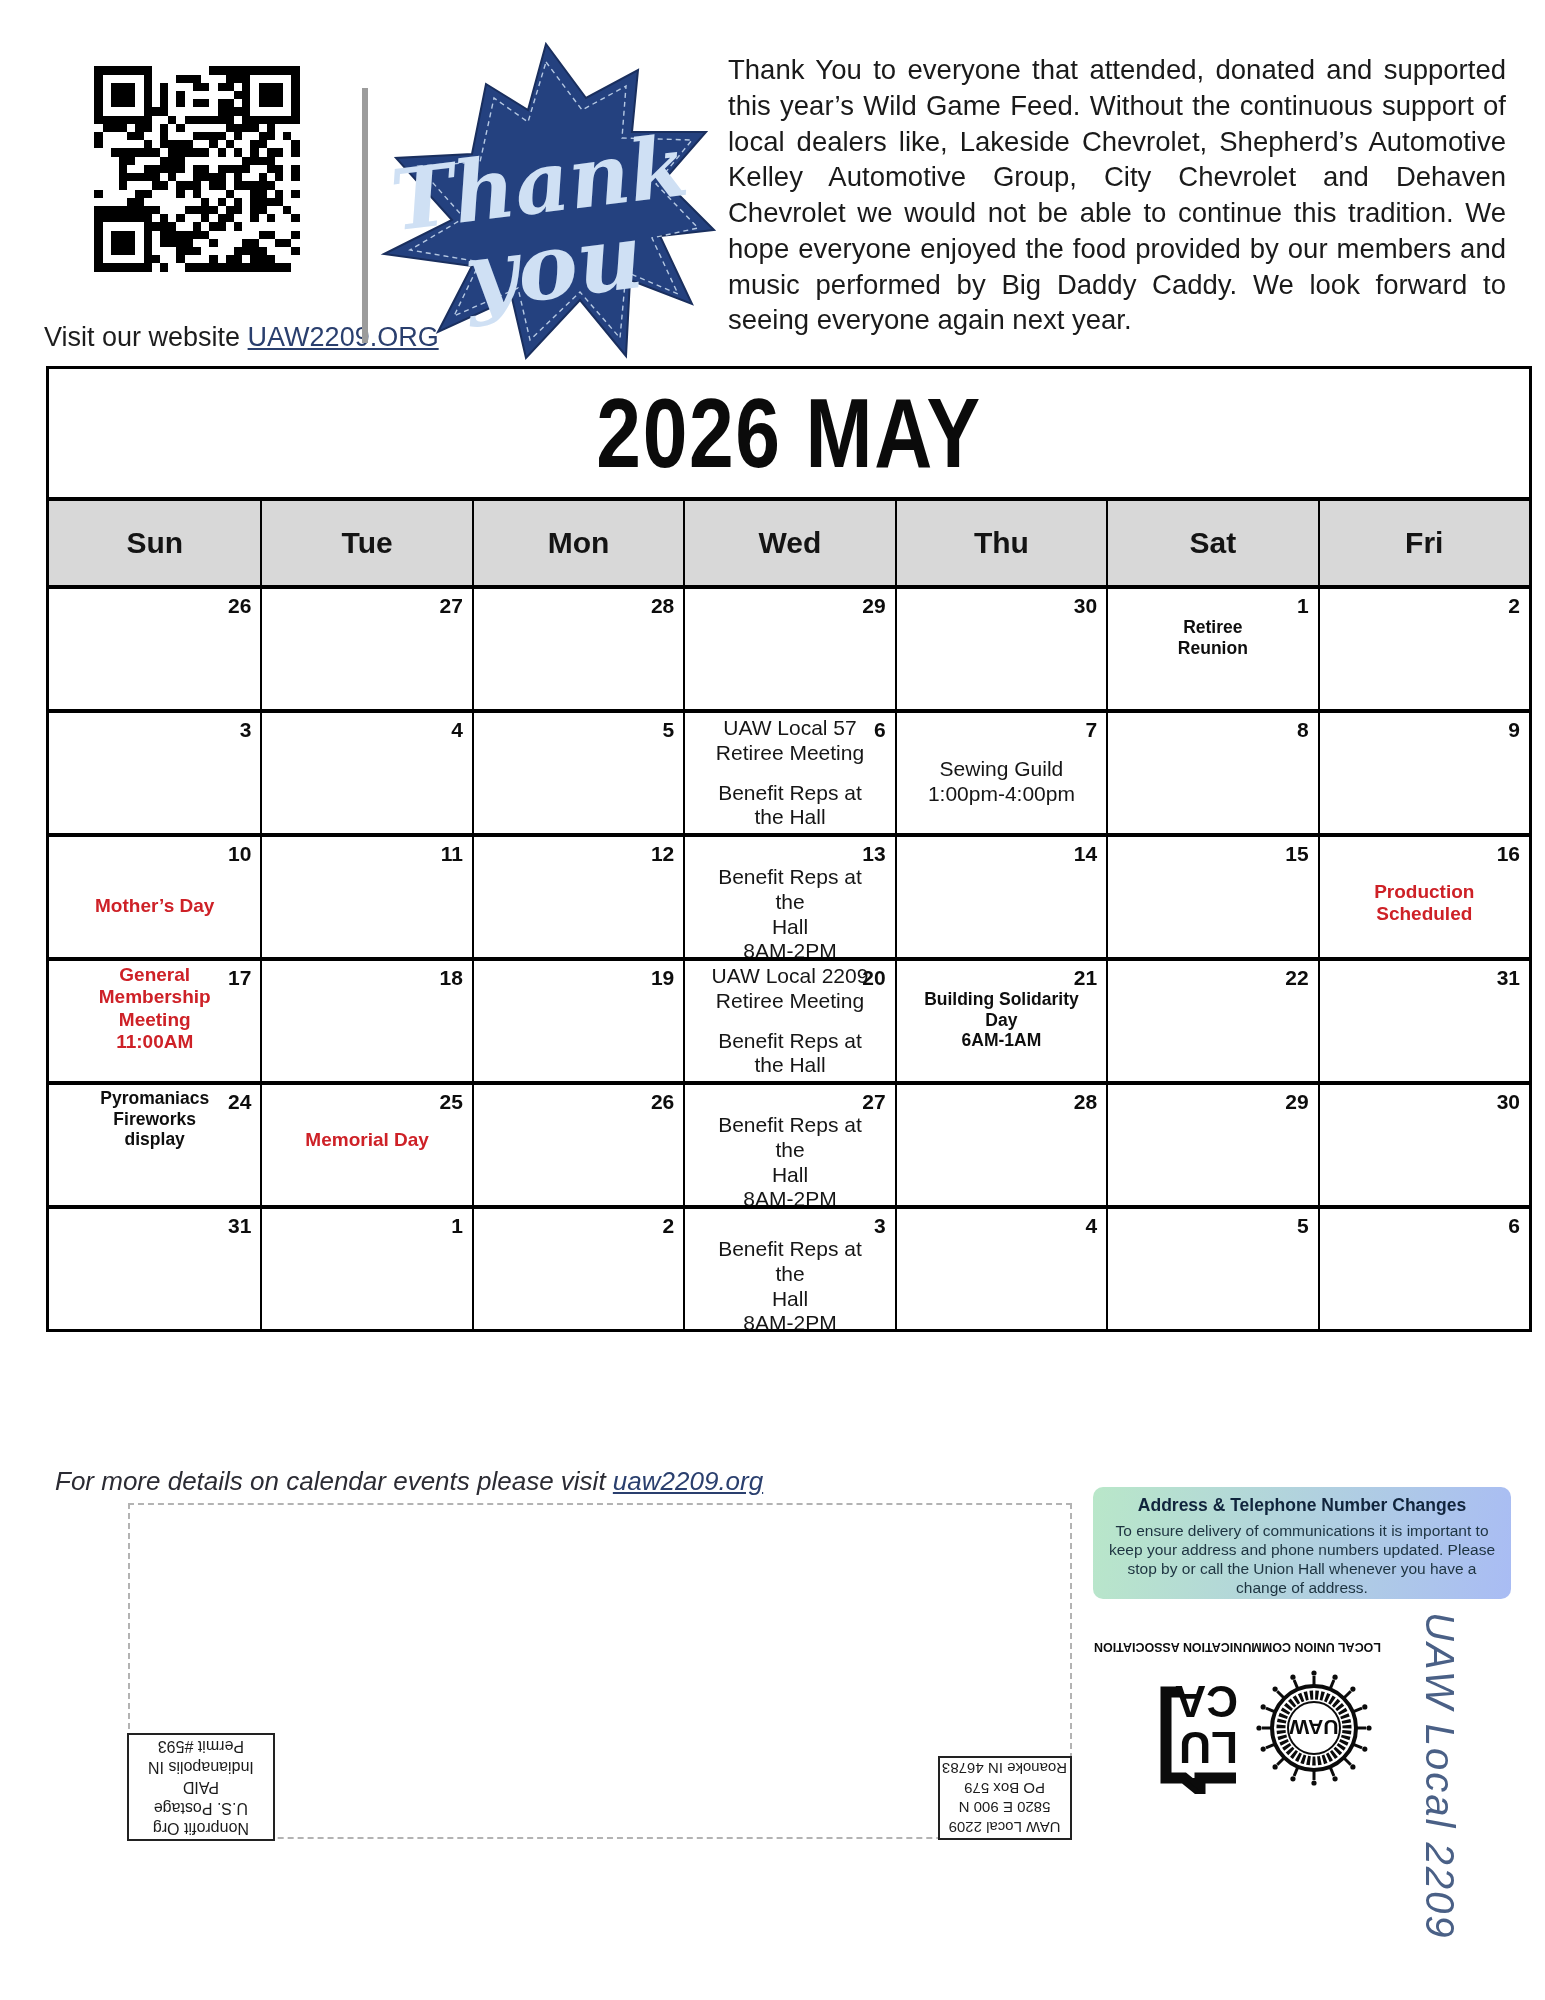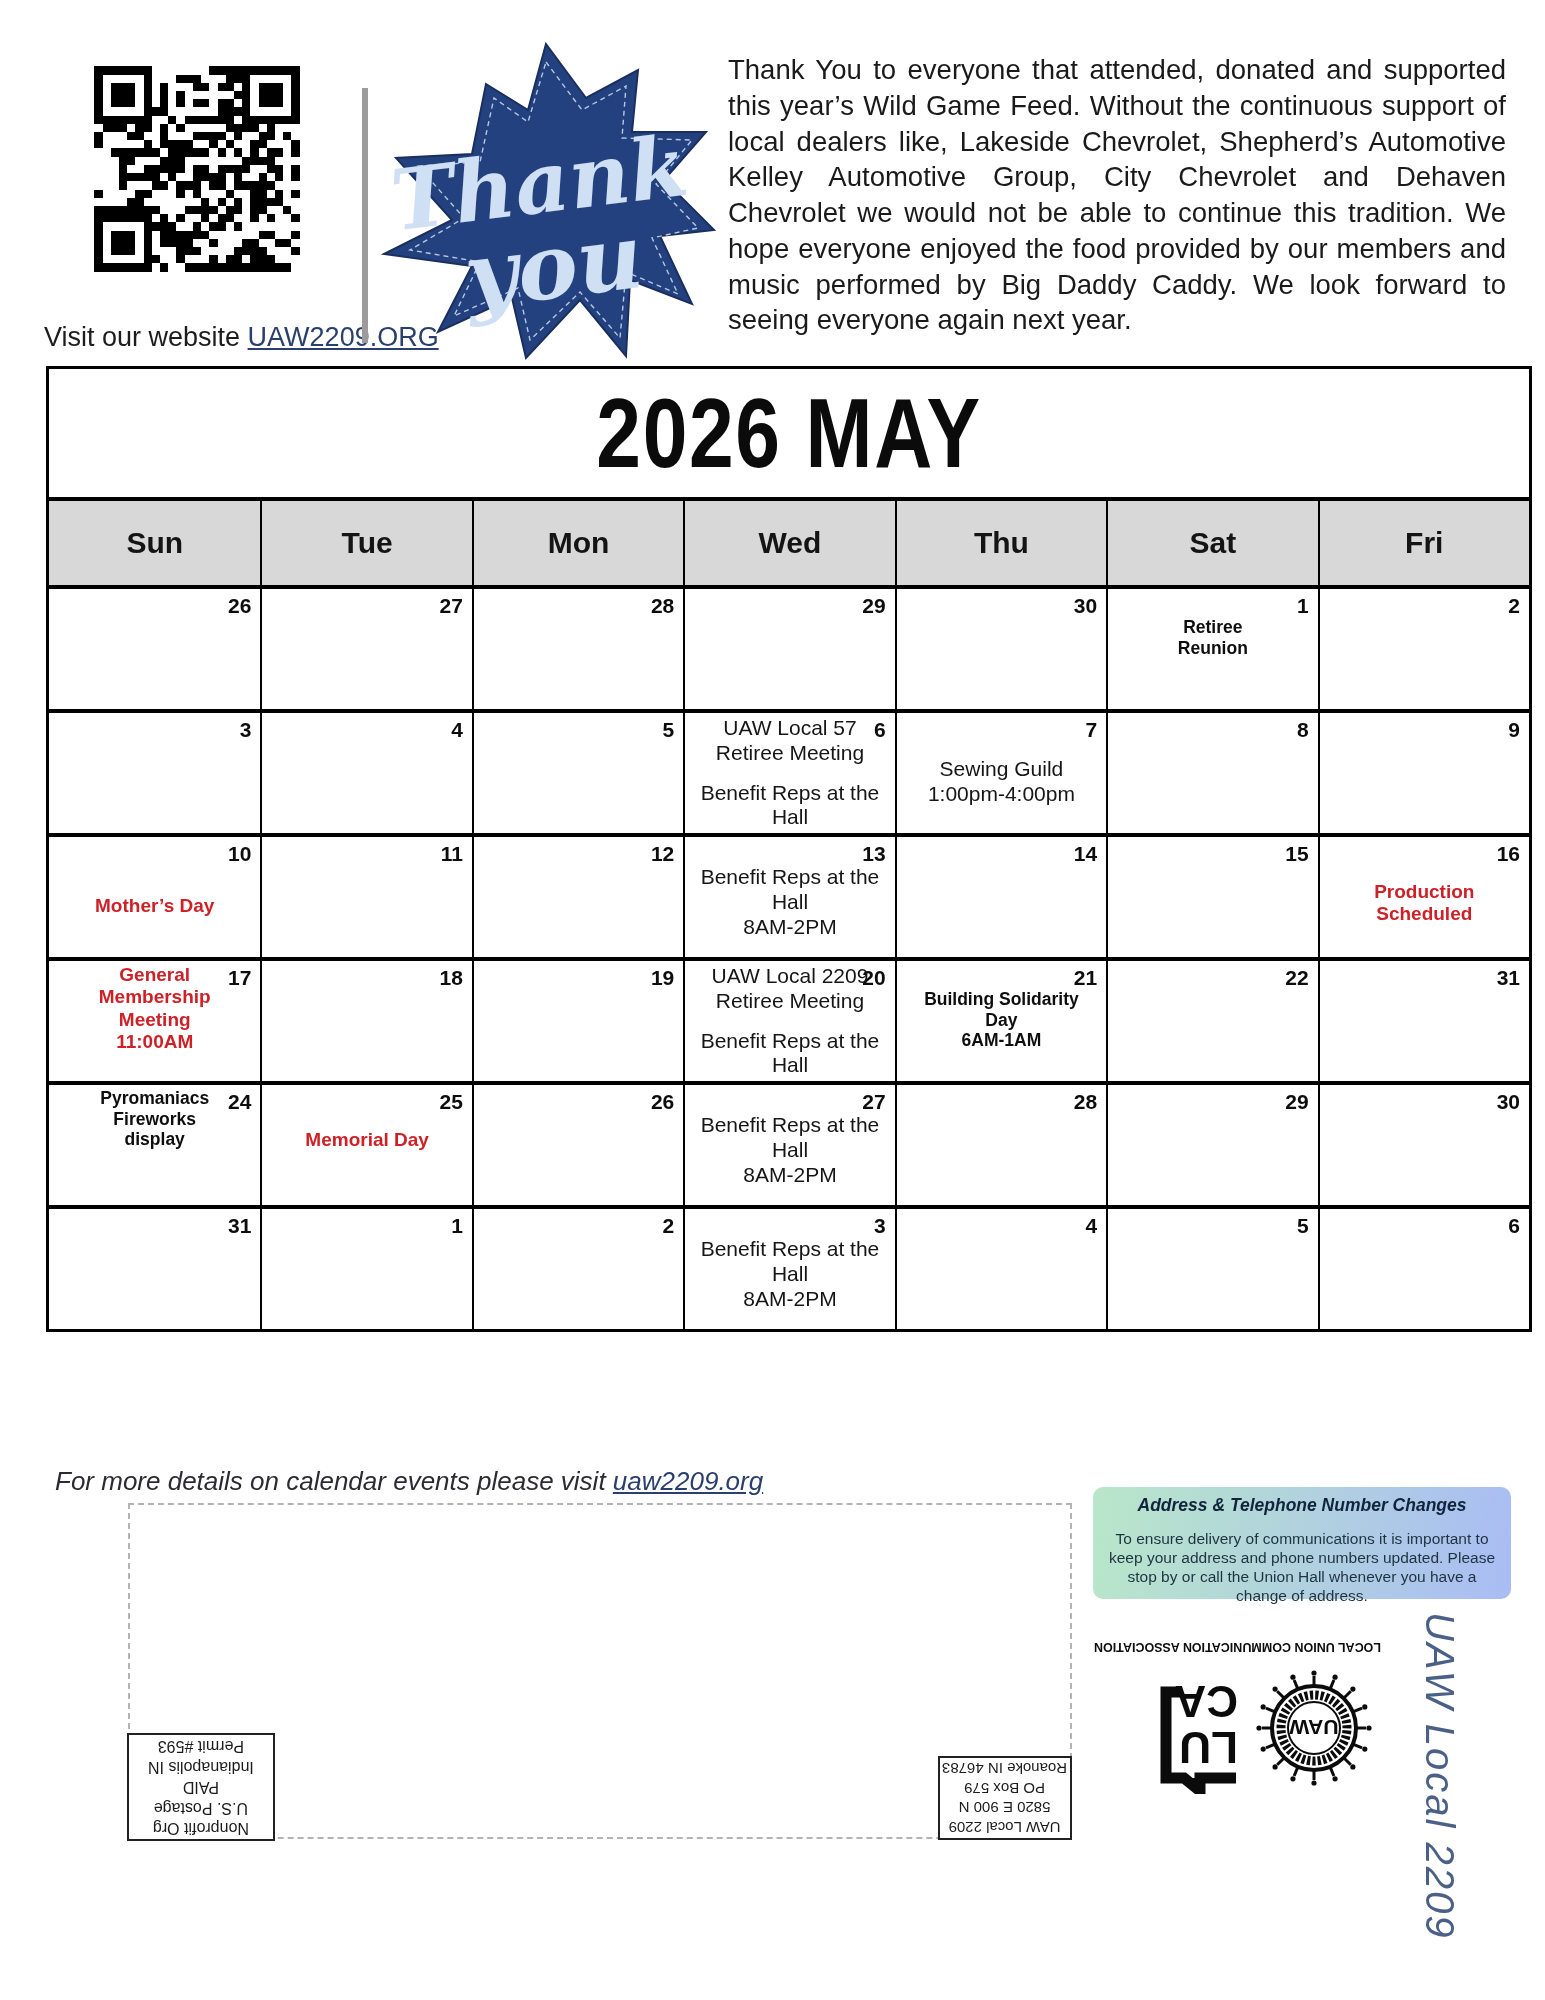--- a/index.html
+++ b/index.html
@@ -22,21 +22,21 @@
   .cal-title span{font-size:98px;font-weight:bold;letter-spacing:2px;transform:scaleX(.82);
                   font-family:"Liberation Sans",sans-serif;color:#0b0b0b;}
   .cal-head{display:grid;grid-template-columns:repeat(7,1fr);border-top:4px solid #000;background:#d8d8d8;}
   .cal-head .hcell{height:84px;display:flex;align-items:center;justify-content:center;
                    font-size:30px;font-weight:bold;border-left:2px solid #000;color:#141414;}
   .cal-head .hcell:first-child{border-left:none;}
   .cal-week{display:grid;grid-template-columns:repeat(7,1fr);border-top:4px solid #000;}
   .cal-cell{position:relative;height:120px;border-left:2px solid #000;overflow:hidden;}
   .cal-cell:first-child{border-left:none;}
   .cell-num{position:absolute;top:5px;right:9px;font-size:21px;font-weight:bold;color:#0d0d0d;}
-  .cell-events{position:relative;text-align:center;padding:0 4px;white-space:pre-line;}
+  .cell-events{position:relative;text-align:center;padding:0 22px;white-space:pre-line;}
   .pos-top{margin-top:3px;}
   .pos-under{margin-top:28px;}
   .pos-middle{margin-top:44px;}
   .pos-lower{margin-top:58px;}
   .ev{white-space:pre-line;line-height:1.18;}
   .ev-plain{font-size:21px;color:#161616;}
   .ev-bold{font-size:17.5px;font-weight:bold;color:#0e0e0e;}
   .ev-red{font-size:19px;font-weight:bold;color:#ce2127;}
   .ev-gap{margin-top:15px;}
 
@@ -46,21 +46,21 @@
   .envelope{position:absolute;left:128px;top:1503px;width:944px;height:336px;border:2px dashed #b3b3b3;box-sizing:border-box;}
   .stamp{position:absolute;left:127px;top:1733px;width:148px;height:108px;background:#fff;border:2px solid #222;
          box-sizing:border-box;display:flex;align-items:center;justify-content:center;}
   .stamp-inner{transform:rotate(180deg);font-size:16px;line-height:1.28;text-align:center;color:#1c1c1c;white-space:pre-line;}
   .return{position:absolute;left:938px;top:1756px;width:134px;height:84px;background:#fff;border:2px solid #222;
           box-sizing:border-box;display:flex;align-items:center;justify-content:center;}
   .return-inner{transform:rotate(180deg);font-size:15px;line-height:1.3;text-align:center;color:#1c1c1c;white-space:pre-line;}
   .addr-box{position:absolute;left:1093px;top:1487px;width:418px;height:112px;border-radius:10px;
             background:linear-gradient(100deg,#b9e7c9 0%,#a9bcf4 100%);padding:8px 14px;box-sizing:border-box;
             text-align:center;}
-  .addr-title{font-size:17.5px;font-weight:bold;color:#10243c;margin-bottom:14px;font-style:italic;}
+  .addr-title{font-size:17.5px;font-weight:bold;color:#10243c;margin-bottom:6px;}
   .addr-body{font-size:15.5px;line-height:1.22;color:#1d3340;}
   .luca-caption{position:absolute;left:1135px;top:1640px;width:246px;text-align:center;
                 transform:rotate(180deg);font-size:12.5px;font-weight:bold;color:#0c0c0c;white-space:nowrap;}
   .luca-logo{position:absolute;left:1158px;top:1666px;width:92px;height:128px;transform:rotate(180deg);}
   .uaw-logo{position:absolute;left:1256px;top:1670px;width:116px;height:116px;transform:rotate(180deg);}
   .side-text{position:absolute;left:1462px;top:1612px;width:320px;transform:rotate(90deg);transform-origin:top left;
              font-size:40px;font-style:italic;color:#4a6086;letter-spacing:2px;white-space:nowrap;}
 </style>
 </head>
 <body>

